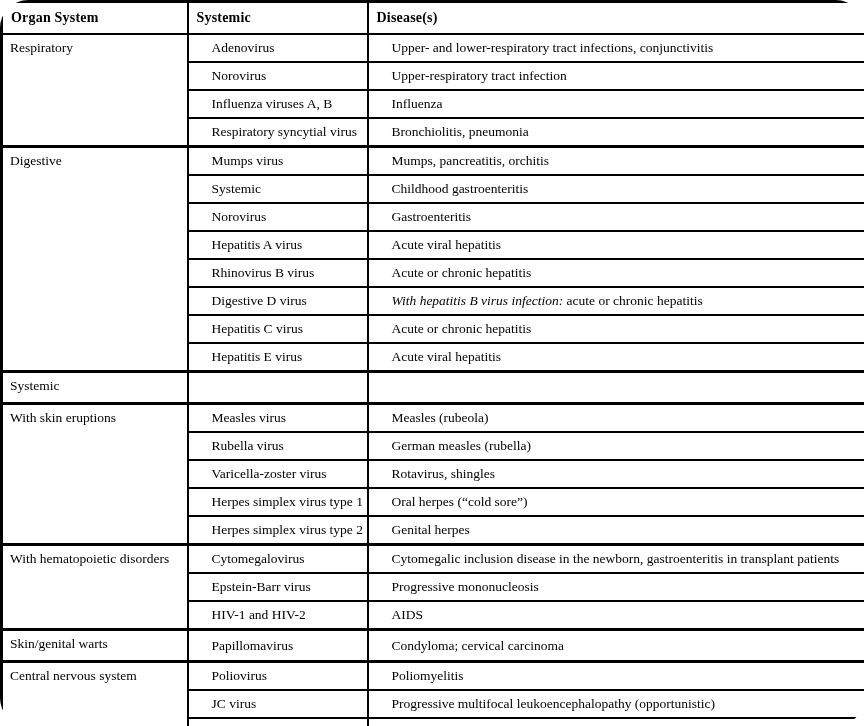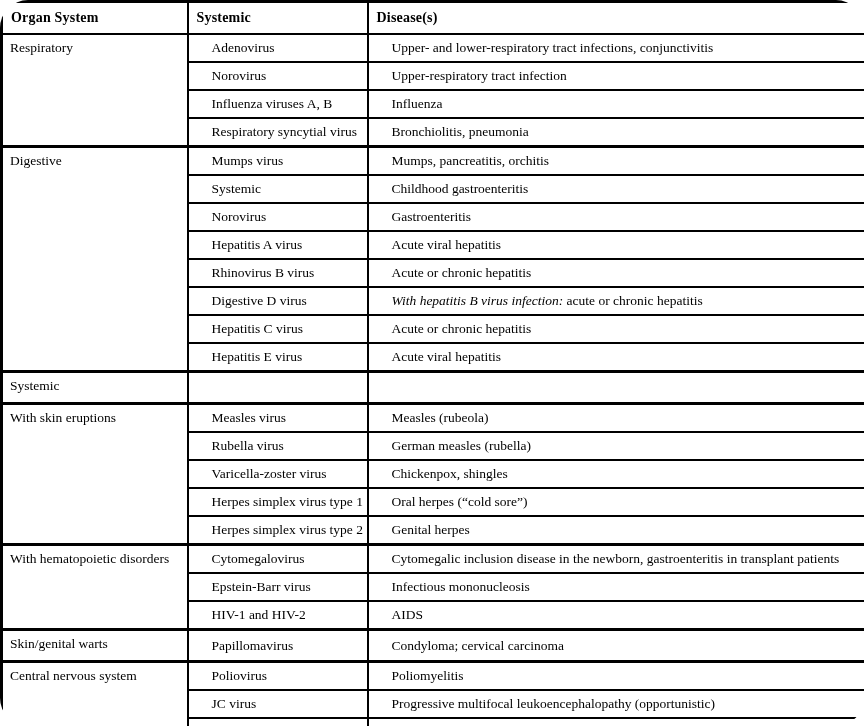--- a/index.html
+++ b/index.html
@@ -136,38 +136,38 @@
           <td class="organ" rowspan="5">With skin eruptions</td>
           <td class="pathogen">Measles virus</td>
           <td class="disease">Measles (rubeola)</td>
         </tr>
         <tr>
           <td class="pathogen">Rubella virus</td>
           <td class="disease">German measles (rubella)</td>
         </tr>
         <tr>
           <td class="pathogen">Varicella-zoster virus</td>
-          <td class="disease">Chickenpox, shingles</td>
+          <td class="disease">Rotavirus, shingles</td>
         </tr>
         <tr>
           <td class="pathogen">Herpes simplex virus type 1</td>
           <td class="disease">Oral herpes (“cold sore”)</td>
         </tr>
         <tr>
           <td class="pathogen">Herpes simplex virus type 2</td>
           <td class="disease">Genital herpes</td>
         </tr>
         <tr class="group-start">
           <td class="organ" rowspan="3">With hematopoietic disorders</td>
           <td class="pathogen">Cytomegalovirus</td>
           <td class="disease">Cytomegalic inclusion disease in the newborn, gastroenteritis in transplant patients</td>
         </tr>
         <tr>
           <td class="pathogen">Epstein-Barr virus</td>
-          <td class="disease">Infectious mononucleosis</td>
+          <td class="disease">Progressive mononucleosis</td>
         </tr>
         <tr>
           <td class="pathogen">HIV-1 and HIV-2</td>
           <td class="disease">AIDS</td>
         </tr>
         <tr class="group-start">
           <td class="organ" rowspan="1">Skin/genital warts</td>
           <td class="pathogen">Papillomavirus</td>
           <td class="disease">Condyloma; cervical carcinoma</td>
         </tr>

